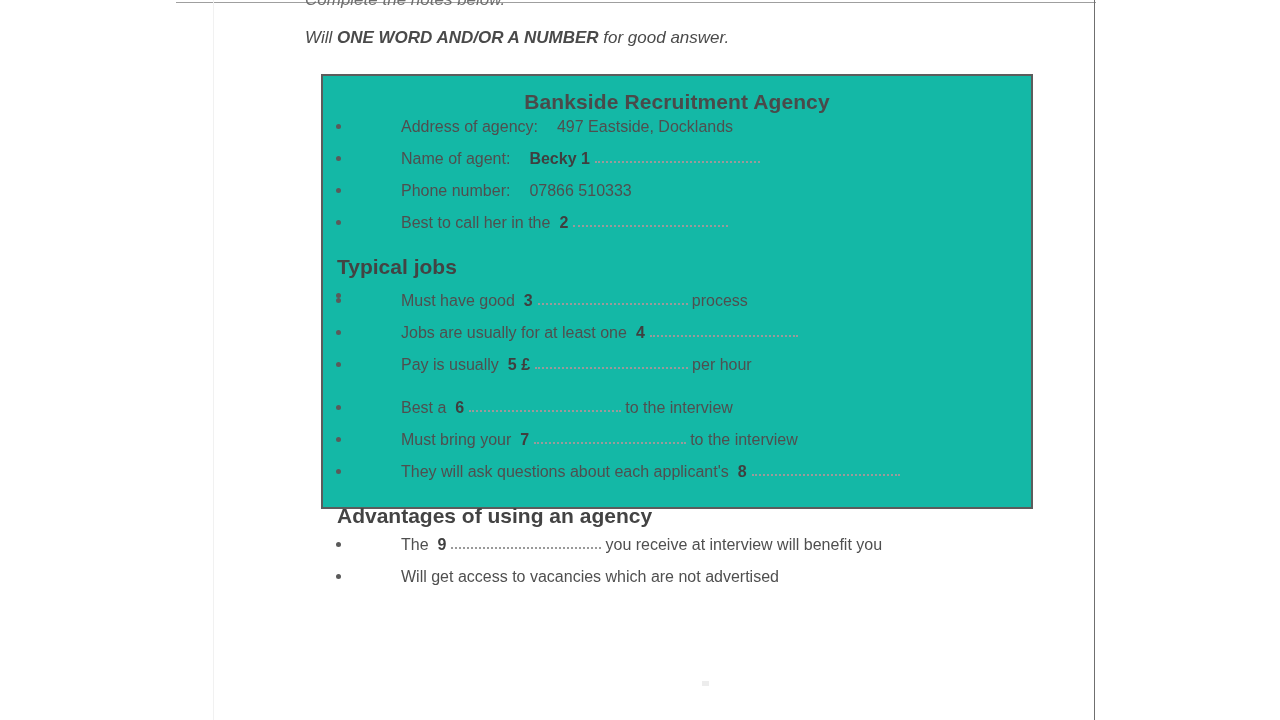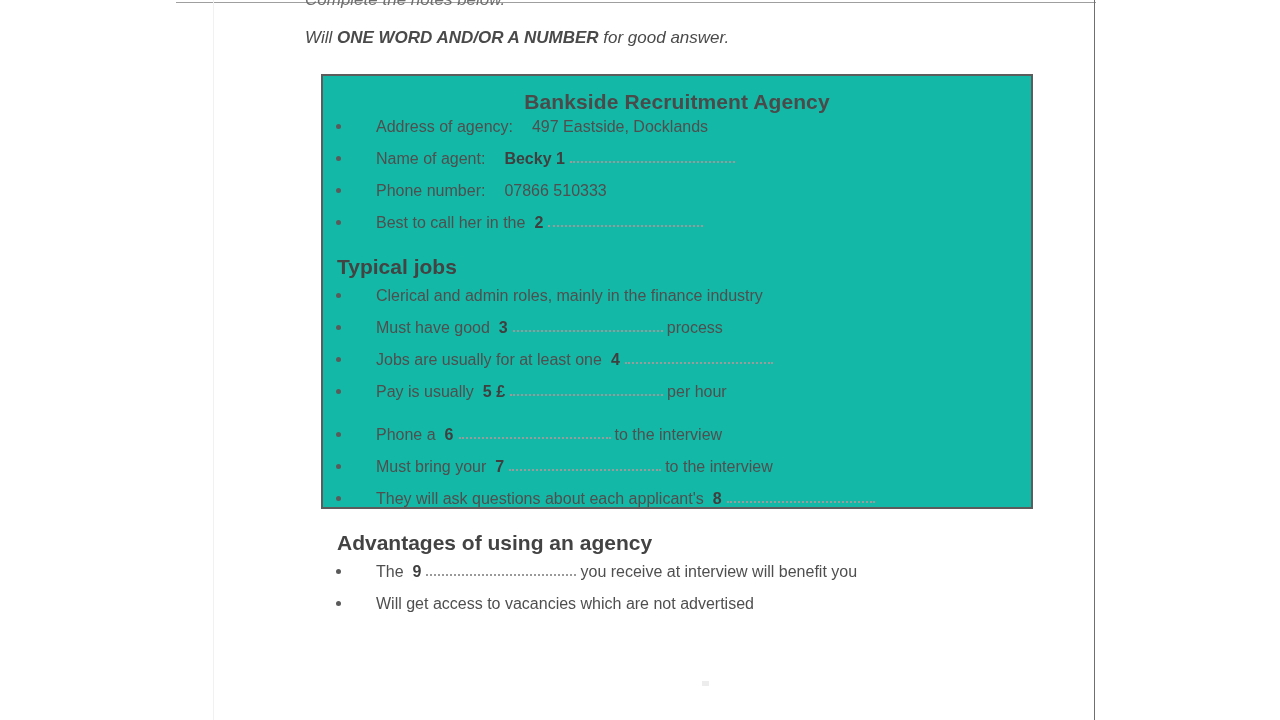--- a/index.html
+++ b/index.html
@@ -101,21 +101,21 @@
   .section-heading {
     margin-left: 14px;
     font-size: 21px;
     font-weight: bold;
     color: #434343;
     margin-bottom: 6px;
   }
 
   .bullet-row {
     position: relative;
-    padding-left: 53px;
+    padding-left: 78px;
     margin: 0 0 11px 0;
     font-size: 16px;
     line-height: 21px;
     color: #4f4f4f;
     white-space: nowrap;
   }
   .bullet-row .bullet-dot {
     position: absolute;
     left: 13px;
     top: 8px;
@@ -166,27 +166,27 @@
     <div id="notes-title">Bankside Recruitment Agency</div>
     <div id="notes-sections">
         <div class="section">
           <div class="bullet-row"><span class="bullet-dot"></span><span>Address of agency:</span><span class="gap-wide"></span><span>497 Eastside, Docklands</span></div>
           <div class="bullet-row"><span class="bullet-dot"></span><span>Name of agent:</span><span class="gap-wide"></span><span class="qnum">Becky 1</span><span class="blank" style="width: 165px;"></span></div>
           <div class="bullet-row"><span class="bullet-dot"></span><span>Phone number:</span><span class="gap-wide"></span><span>07866 510333</span></div>
           <div class="bullet-row"><span class="bullet-dot"></span><span>Best to call her in the</span><span class="gap"></span><span class="qnum">2</span><span class="blank" style="width: 155px;"></span></div>
         </div>
         <div class="section spaced">
           <div class="section-heading">Typical jobs</div>
-          <div class="bullet-row"><span class="bullet-dot"></span><span>Clerical and admin roles, mainly in the finance industry</span></div>
+          <div class="bullet-row"><span class="bullet-dot"></span></div>
           <div class="bullet-row"><span class="bullet-dot"></span><span>Must have good</span><span class="gap"></span><span class="qnum">3</span><span class="blank" style="width: 150px;"></span><span>process</span></div>
           <div class="bullet-row"><span class="bullet-dot"></span><span>Jobs are usually for at least one</span><span class="gap"></span><span class="qnum">4</span><span class="blank" style="width: 148px;"></span></div>
           <div class="bullet-row"><span class="bullet-dot"></span><span>Pay is usually</span><span class="gap"></span><span class="qnum">5 £</span><span class="blank" style="width: 153px;"></span><span>per hour</span></div>
         </div>
         <div class="section spaced">
-          <div class="bullet-row"><span class="bullet-dot"></span><span>Phone a</span><span class="gap"></span><span class="qnum">6</span><span class="blank" style="width: 152px;"></span><span>to the interview</span></div>
+          <div class="bullet-row"><span class="bullet-dot"></span><span>Best a</span><span class="gap"></span><span class="qnum">6</span><span class="blank" style="width: 152px;"></span><span>to the interview</span></div>
           <div class="bullet-row"><span class="bullet-dot"></span><span>Must bring your</span><span class="gap"></span><span class="qnum">7</span><span class="blank" style="width: 152px;"></span><span>to the interview</span></div>
           <div class="bullet-row"><span class="bullet-dot"></span><span>They will ask questions about each applicant's</span><span class="gap"></span><span class="qnum">8</span><span class="blank" style="width: 148px;"></span></div>
         </div>
         <div class="section spaced">
           <div class="section-heading">Advantages of using an agency</div>
           <div class="bullet-row"><span class="bullet-dot"></span><span>The</span><span class="gap"></span><span class="qnum">9</span><span class="blank" style="width: 150px;"></span><span>you receive at interview will benefit you</span></div>
           <div class="bullet-row"><span class="bullet-dot"></span><span>Will get access to vacancies which are not advertised</span></div>
         </div>
       </div>
   </div>

